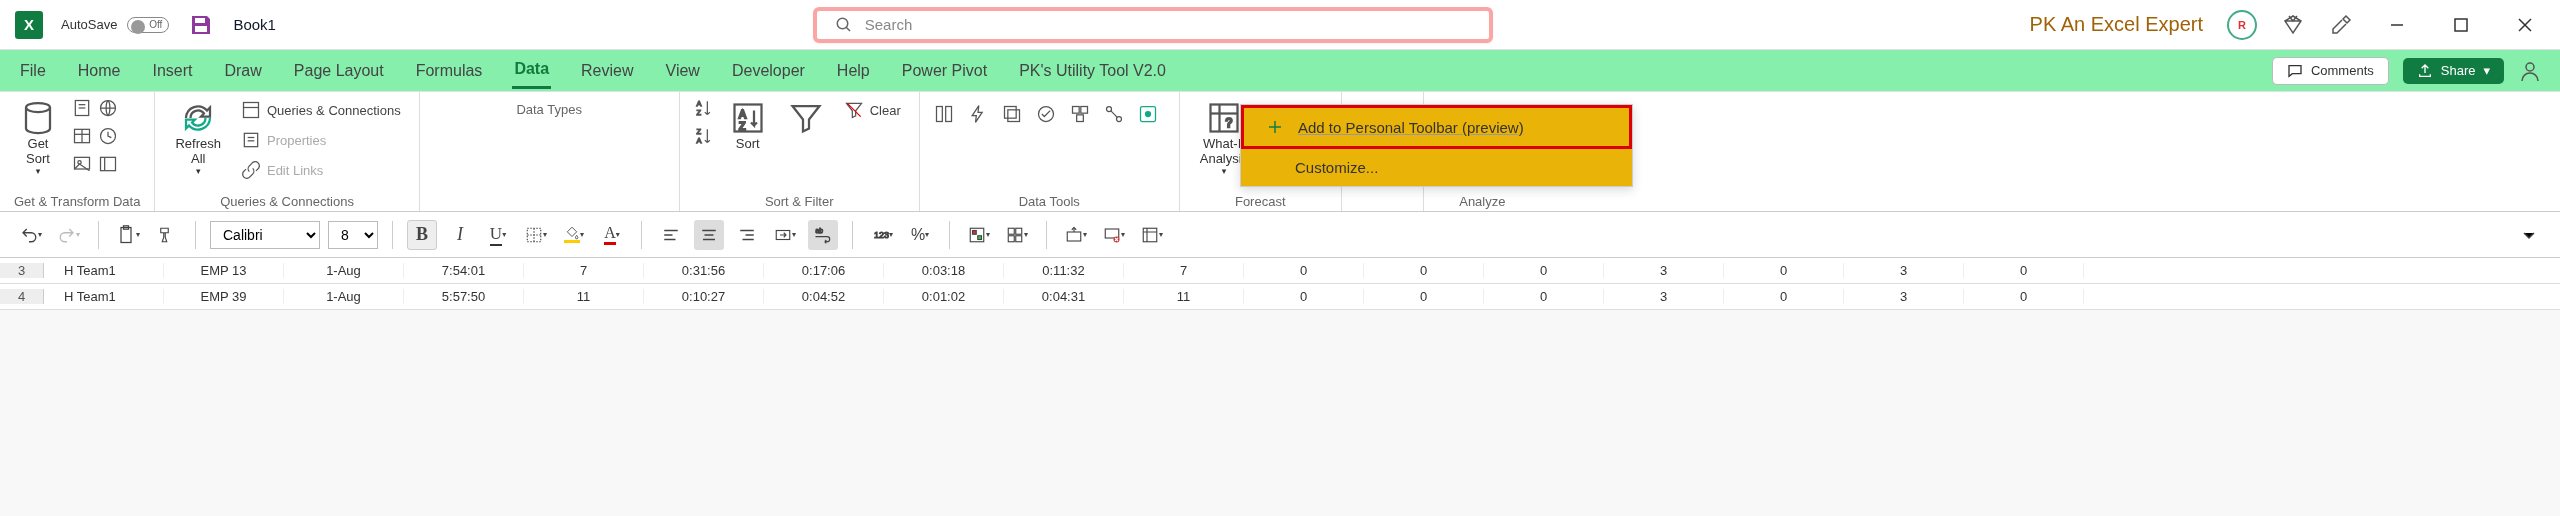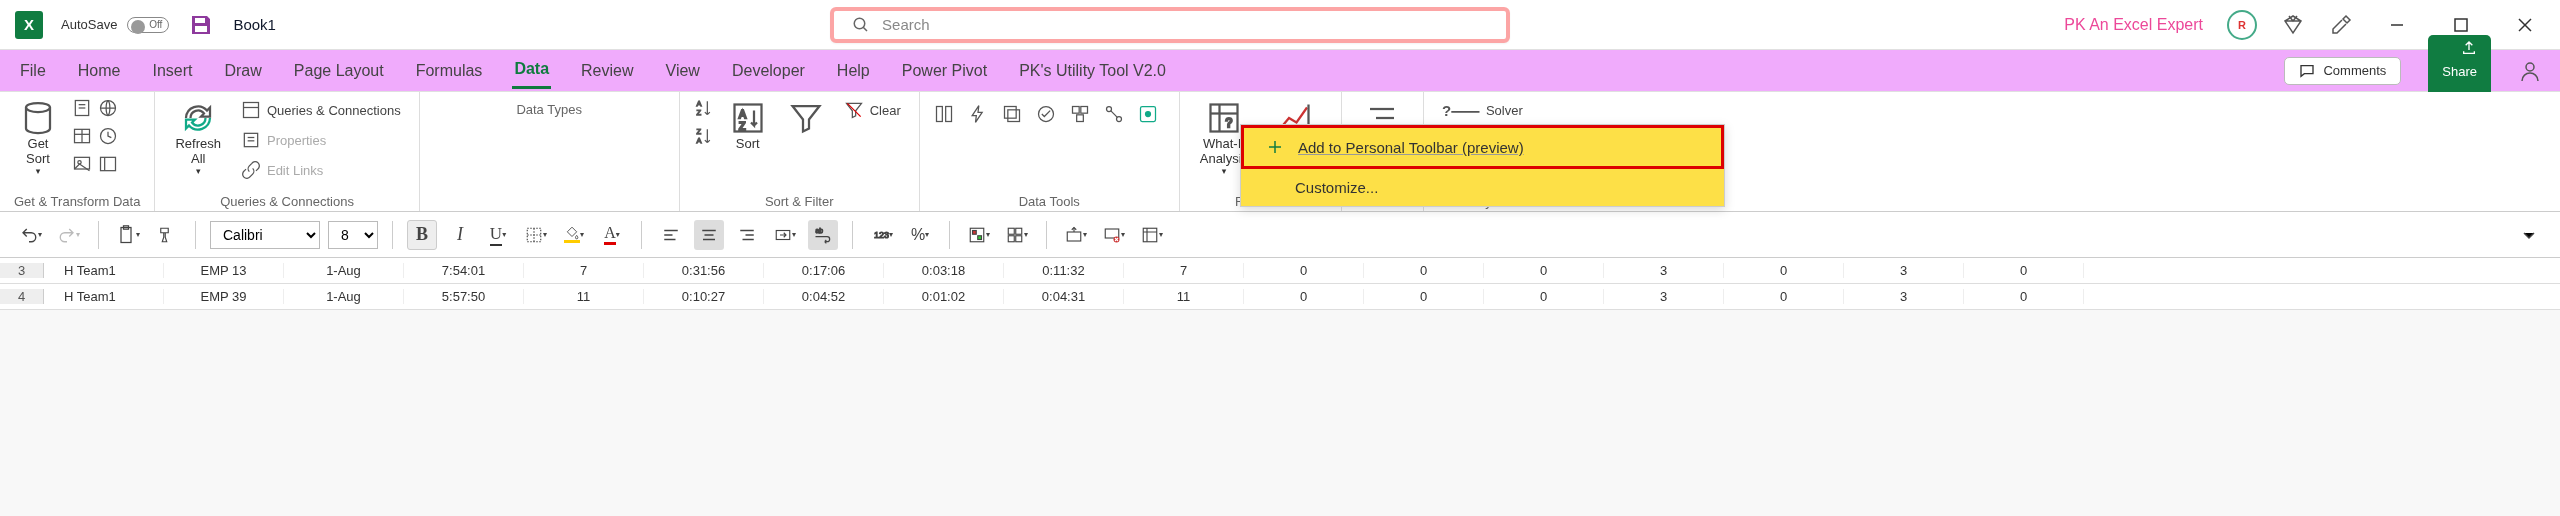--- a/index.html
+++ b/index.html
@@ -10,45 +10,45 @@
 .autosave { display: flex; align-items: center; gap: 10px; margin-right: 20px; }
 .toggle { width: 42px; height: 16px; border: 1.5px solid #888; border-radius: 11px; position: relative; background: #fff; display:flex; align-items:center; justify-content:flex-end; padding-right:6px; font-size:10px; color:#666;}
 .toggle::before { content: ''; width: 14px; height: 14px; background: #999; border-radius: 50%; position: absolute; left: 3px; top: 2.5px; }
 .save-icon { width: 24px; height: 24px; color: #8e3a9d; margin-right: 20px; }
 .book-name { font-size: 15px; color: #0f172a; }
 .spacer { flex: 1; }
 .search-box { width: 680px; height: 36px; border: 4px solid #fca5a5; border-radius: 6px; display: flex; align-items: center; padding: 0 18px; background: #fff; box-shadow: 0 1px 2px rgba(0,0,0,0.05);}
 .search-box svg { margin-right: 12px; color: #666; }
 .search-box span { color: #888; font-size: 15px; }
 .title-right { display: flex; align-items: center; gap: 24px; margin-left: auto; }
-.user-name { font-size: 16px; color: #ec4899; text-align: center; }
+.user-name { font-size: 20px; color: #a16207; text-align: center; }
 .avatar { width: 30px; height: 30px; border-radius: 50%; border: 2px solid #4a8; display: flex; align-items: center; justify-content: center; color: #d33; font-size: 11px; font-weight: bold;}
 .title-icon { width: 24px; height: 24px; color: #555; }
 .win-btn { width: 40px; display: flex; justify-content: center; color: #333; }
 
-.tab-bar { display: flex; align-items: center; height: 42px; padding: 0 18px; background: #f0abfc; border-bottom: 1px solid #e0e0e0; gap: 28px; }
+.tab-bar { display: flex; align-items: center; height: 42px; padding: 0 18px; background: #86efac; border-bottom: 1px solid #e0e0e0; gap: 28px; }
 .tab { font-size: 16px; color: #444; padding: 8px 2px; cursor: pointer; }
 .tab.active { color: #0f7b3e; font-weight: 600; border-bottom: 3px solid #0f7b3e; }
-.tab-right { margin-left: auto; display: flex; gap: 27px; align-items: center; }
+.tab-right { margin-left: auto; display: flex; gap: 14px; align-items: center; }
 .comments-btn { border: 1px solid #bbb; border-radius: 5px; padding: 5px 14px; display: flex; align-items: center; gap: 8px; background: #fff; }
-.share-btn { background: #107c41; color: #fff; border-radius: 5px; padding: 5px 14px; display: flex; align-items: flex-end; gap: 8px; flex-direction: column; }
+.share-btn { background: #107c41; color: #fff; border-radius: 5px; padding: 5px 14px; display: flex; align-items: flex-start; gap: 8px; }
 
 .ribbon { display: flex; background: #fff; border-bottom: 1px solid #ccc; position: relative; height: 120px;}
 .group { border-right: 1px solid #ddd; padding: 6px 14px 0 14px; display: flex; flex-direction: column; }
 .group-content { flex: 1; display: flex; align-items: flex-start; gap: 10px; }
 .group-label { text-align: center; font-size: 13px; color: #666; padding: 4px 0 2px 0; }
 .big-btn { display: flex; flex-direction: column; align-items: center; font-size: 13px; color: #333; padding: 2px 6px; }
 .icon-lg { width: 36px; height: 36px; color: #555; }
 .icon-sm { width: 20px; height: 20px; color: #555; }
 .small-btns { display: flex; flex-direction: column; gap: 6px; }
 .link-btn { display: flex; align-items: center; gap: 6px; font-size: 13px; color: #444; padding: 2px 4px; }
 .link-btn.disabled { color: #aaa; }
 .stack { display:flex; flex-direction:column; gap:8px; align-items:center;}
 
-.context-menu { position: absolute; left: 1240px; top: 12px; width: 485px; background: #fde047; border: 1px solid #ccc; box-shadow: 0 3px 10px rgba(0,0,0,0.15); z-index: 10; margin-top: 20px; }
+.context-menu { position: absolute; left: 1240px; top: 12px; width: 393px; background: #eab308; border: 1px solid #ccc; box-shadow: 0 3px 10px rgba(0,0,0,0.15); z-index: 10; }
 .menu-item { display: flex; align-items: center; padding: 10px 22px; font-size: 15px; color: #333; }
 .menu-item.highlighted { border: 3px solid #d00; }
 .plus-icon { width: 18px; height: 18px; color: #107c41; margin-right: 14px; }
 
 .qat { display: flex; align-items: center; height: 46px; padding: 0 16px; background: #fff; border-bottom: 1px solid #ccc; gap: 8px; }
 .qat-sep { width: 1px; height: 28px; background: #ccc; margin: 0 6px; }
 .qat-btn { width: 30px; height: 30px; display: flex; align-items: center; justify-content: center; color: #444; border-radius:3px;}
 .qat-btn.active { background: #ddd; }
 .font-select { height: 28px; border: 1px solid #bbb; padding: 0 8px; font-size: 14px; min-width: 110px; background:#fff;}
 .size-select { height: 28px; border: 1px solid #bbb; padding: 0 8px; font-size: 14px; width: 50px; background:#fff;}

